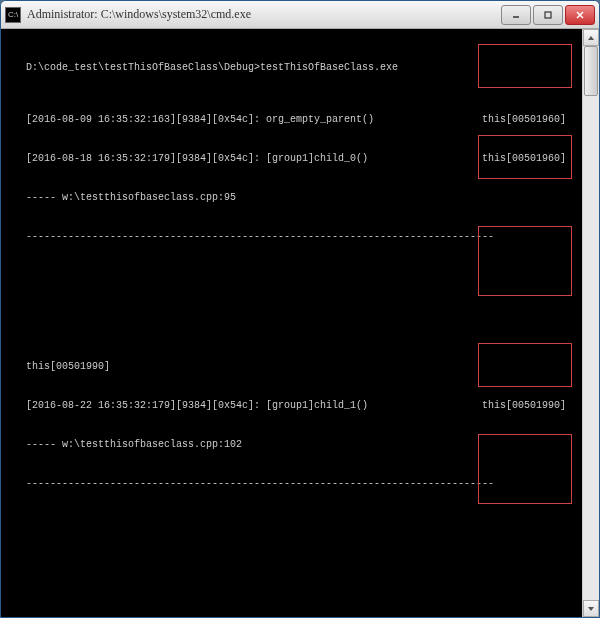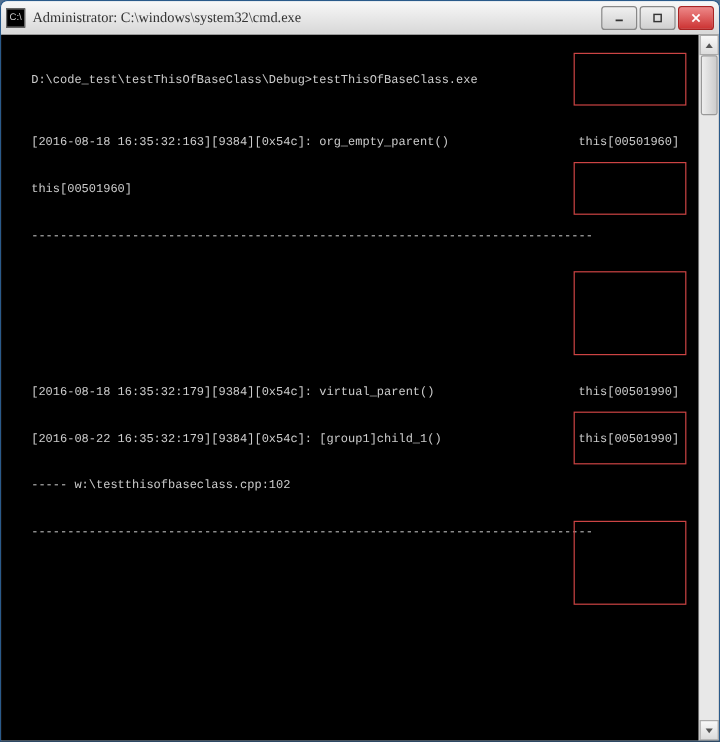--- a/index.html
+++ b/index.html
@@ -169,27 +169,28 @@
             <line x1="8" y1="2" x2="2" y2="8" stroke="#fff" stroke-width="1.5"></line>
           </svg>
       </div>
     </div>
   </div>
 
   <div class="console-wrap">
     <div class="console">
       <div class="row"><span class="left">D:\code_test\testThisOfBaseClass\Debug&gt;testThisOfBaseClass.exe</span></div>
 
-      <div class="row"><span class="left">[2016-08-18 16:35:32:163][9384][0x54c]: org_empty_parent()</span><span class="right">this[00501960]</span></div>
-      <div class="row"><span class="right">this[00501960]</span></div>
+      <div class="row"><span class="left">[2016-08-09 16:35:32:163][9384][0x54c]: org_empty_parent()</span><span class="right">this[00501960]</span></div>
+      <div class="row"><span class="left">[2016-08-18 16:35:32:179][9384][0x54c]: [group1]child_0()</span><span class="right">this[00501960]</span></div>
+      <div class="row"><span class="left">----- w:\testthisofbaseclass.cpp:95</span></div>
       <div class="row"><span class="left dashes">------------------------------------------------------------------------------</span></div>
       <div class="row"></div>
       <div class="row"></div>
 
-      <div class="row"><span class="left">[2016-08-18 16:35:32:179][9384][0x54c]: virtual_parent()</span><span class="right">this[00501990]</span></div>
+      <div class="row"><span class="right">this[00501990]</span></div>
       <div class="row"><span class="left">[2016-08-22 16:35:32:179][9384][0x54c]: [group1]child_1()</span><span class="right">this[00501990]</span></div>
       <div class="row"><span class="left">----- w:\testthisofbaseclass.cpp:102</span></div>
       <div class="row"><span class="left dashes">------------------------------------------------------------------------------</span></div>
       <div class="row"></div>
       
 
       
       
       
       

